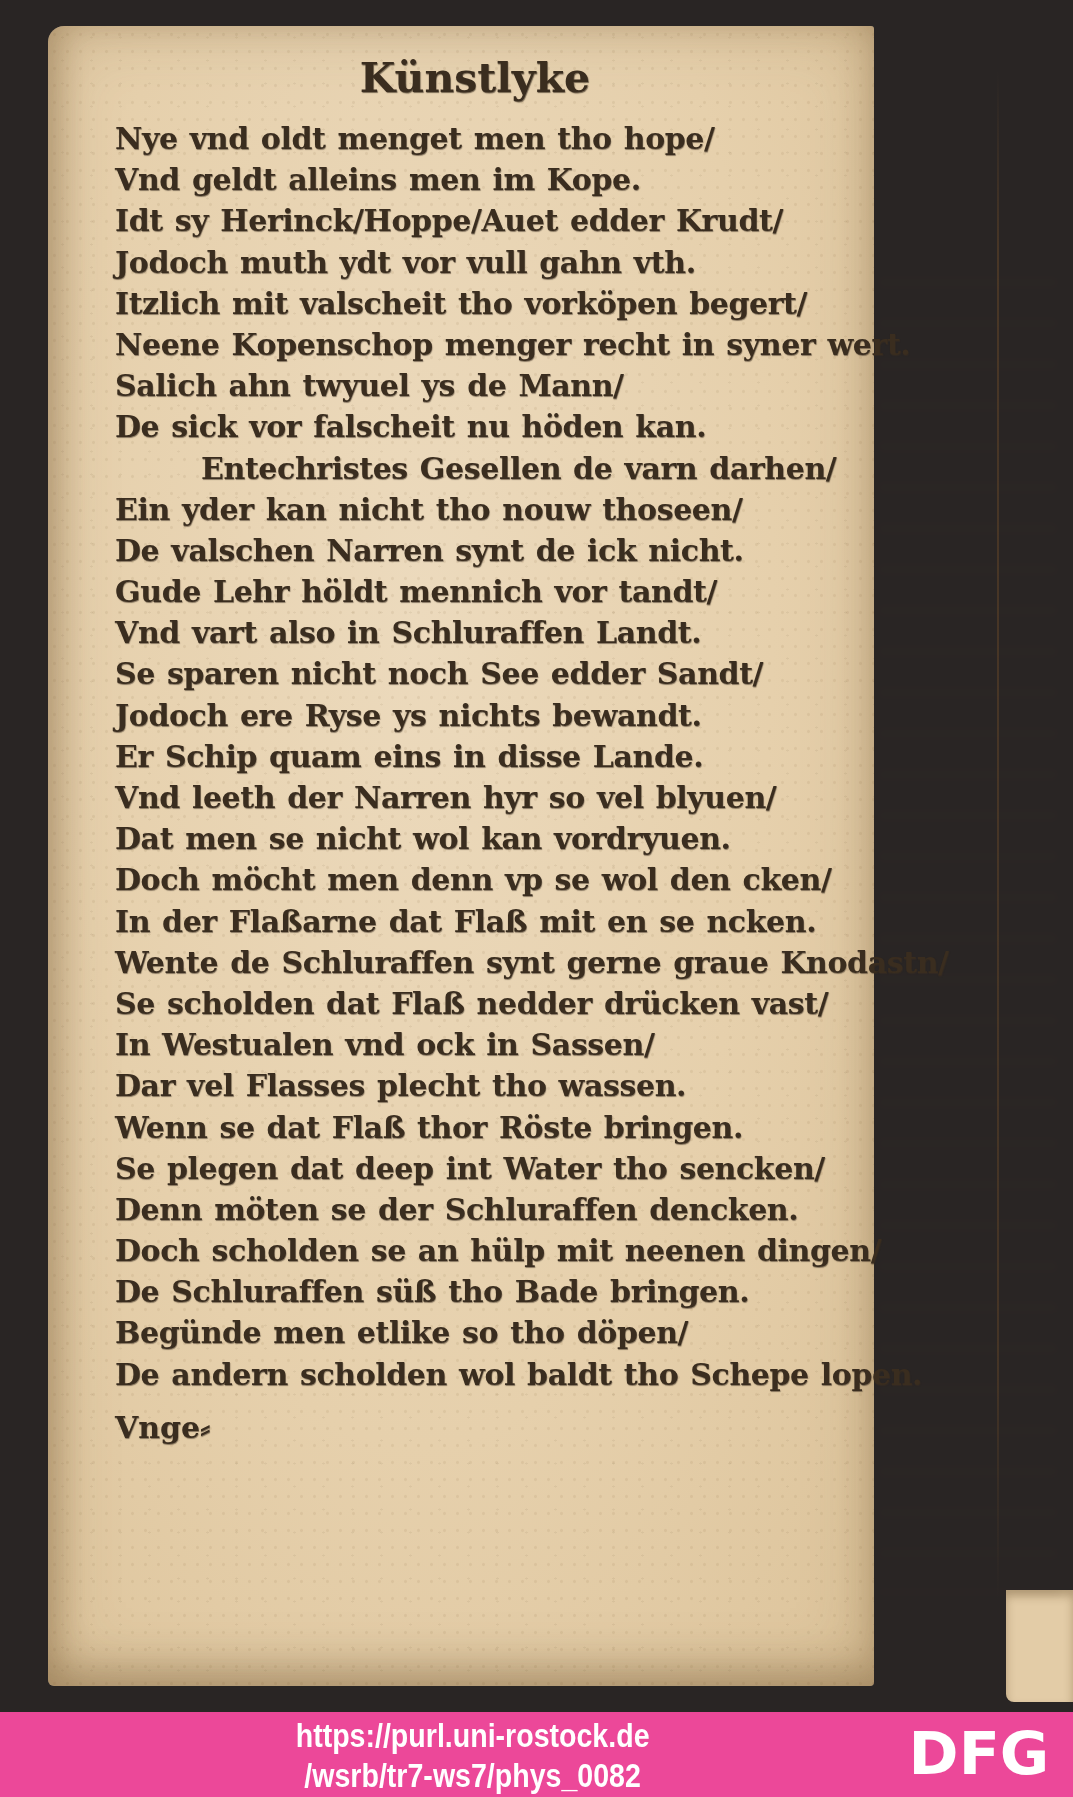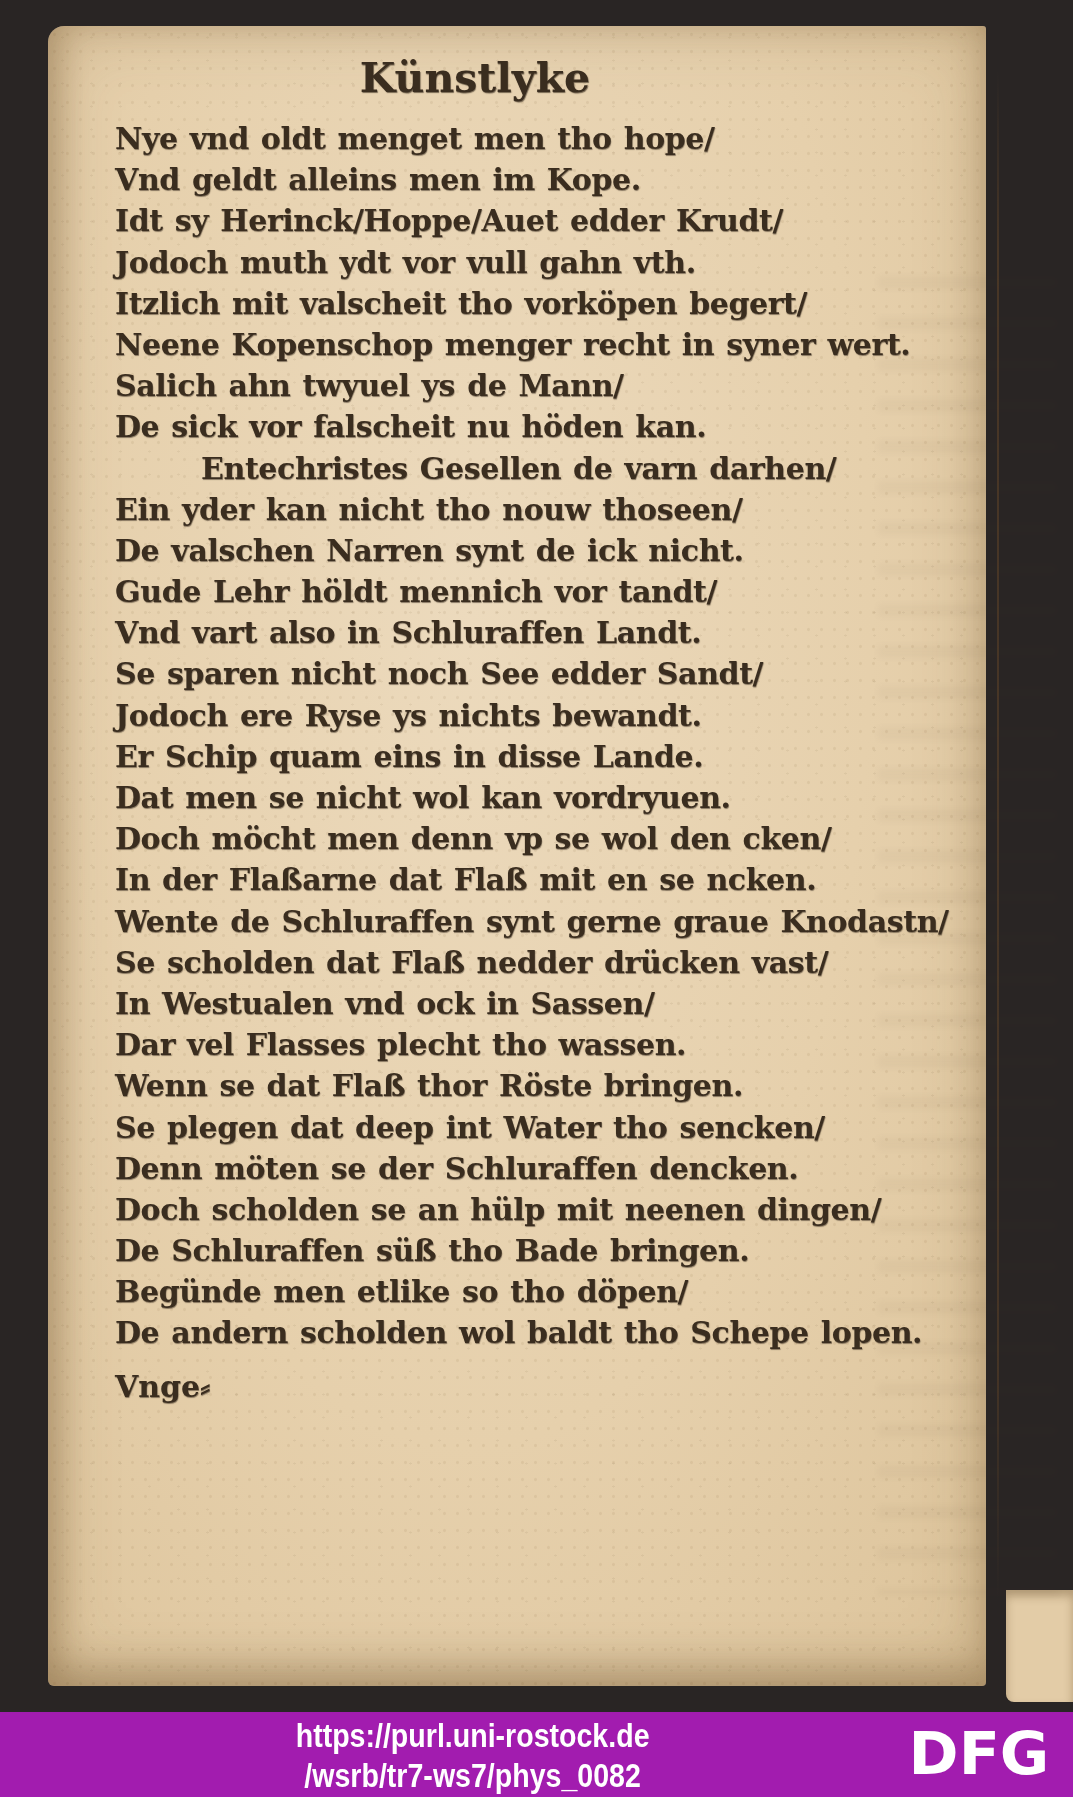--- a/index.html
+++ b/index.html
@@ -3,21 +3,21 @@
 <meta charset="utf-8">
 <style>
   html,body{margin:0;padding:0;}
   body{
     width:1073px;height:1797px;position:relative;overflow:hidden;
     background:#292524;
     font-family:"DejaVu Serif", serif;
   }
   
   .paper{
-    position:absolute;left:48px;top:26px;width:938px;height:1660px;
+    position:absolute;left:48px;top:26px;width:826px;height:1660px;
     background-image:
       radial-gradient(rgba(128,96,56,0.10) 1px, rgba(0,0,0,0) 1.6px),
       radial-gradient(rgba(90,70,40,0.08) 1px, rgba(0,0,0,0) 1.6px),
       radial-gradient(ellipse at 45% 35%, #ecdabd 0%, #e6d0ac 55%, #dcc39a 100%);
     background-size:13px 17px, 29px 23px, 100% 100%;
     border-radius:16px 3px 4px 6px;
     box-shadow:inset 0 0 70px rgba(120,88,48,.28), inset 0 -22px 35px rgba(90,62,30,.22),
                inset 14px 0 28px rgba(120,88,48,.18);
   }
   .adjacent-edge{
@@ -54,21 +54,21 @@
   }
   .line.indent{padding-left:86px;}
   .catchword{
     text-align:left;padding-right:6px;margin-top:12px;
     font-size:30px;font-weight:bold;height:41px;line-height:41px;
     text-shadow:0.5px 0.5px 0.9px rgba(58,46,32,.55);
   }
   
   .footer-bar{
     position:absolute;left:0;bottom:0;width:1073px;height:85px;
-    background:#a21caf;
+    background:#ec4899;
   }
   .purl{
     position:absolute;left:0;top:50%;width:88%;transform:translateY(-50%);
     text-align:center;color:#ffffff;
     font-family:"Liberation Sans", sans-serif;
     font-size:34px;line-height:40px;font-weight:bold;
   }
   .purl .inner{display:inline-block;transform:scaleX(0.84);transform-origin:center;}
   .dfg-logo{
     position:absolute;right:24px;top:50%;transform:translateY(-52%) scaleX(1.04);
@@ -98,20 +98,21 @@
         <div class="line">Salich ahn twyuel ys de Mann/</div>
         <div class="line">De sick vor falscheit nu höden kan.</div>
         <div class="line indent">Entechristes Gesellen de varn darhen/</div>
         <div class="line">Ein yder kan nicht tho nouw thoseen/</div>
         <div class="line">De valschen Narren synt de ick nicht.</div>
         <div class="line">Gude Lehr höldt mennich vor tandt/</div>
         <div class="line">Vnd vart also in Schluraffen Landt.</div>
         <div class="line">Se sparen nicht noch See edder Sandt/</div>
         <div class="line">Jodoch ere Ryse ys nichts bewandt.</div>
         <div class="line">Er Schip quam eins in disse Lande.</div>
+        <div class="line">Vnd leeth der Narren hyr so vel blyuen/</div>
         <div class="line">Dat men se nicht wol kan vordryuen.</div>
         <div class="line">Doch möcht men denn vp se wol den cken/</div>
         <div class="line">In der Flaßarne dat Flaß mit en se ncken.</div>
         <div class="line">Wente de Schluraffen synt gerne graue Knodastn/</div>
         <div class="line">Se scholden dat Flaß nedder drücken vast/</div>
         <div class="line">In Westualen vnd ock in Sassen/</div>
         <div class="line">Dar vel Flasses plecht tho wassen.</div>
         <div class="line">Wenn se dat Flaß thor Röste bringen.</div>
         <div class="line">Se plegen dat deep int Water tho sencken/</div>
         <div class="line">Denn möten se der Schluraffen dencken.</div>

